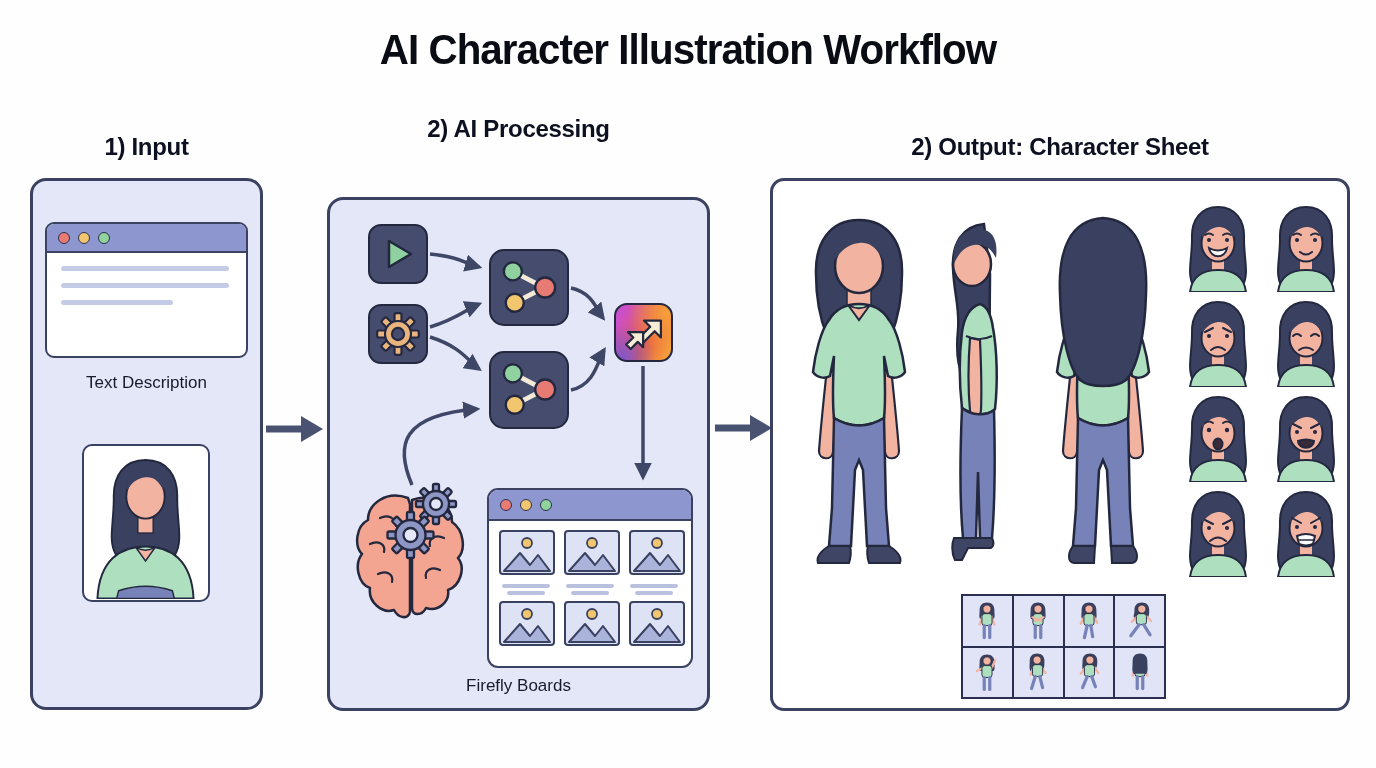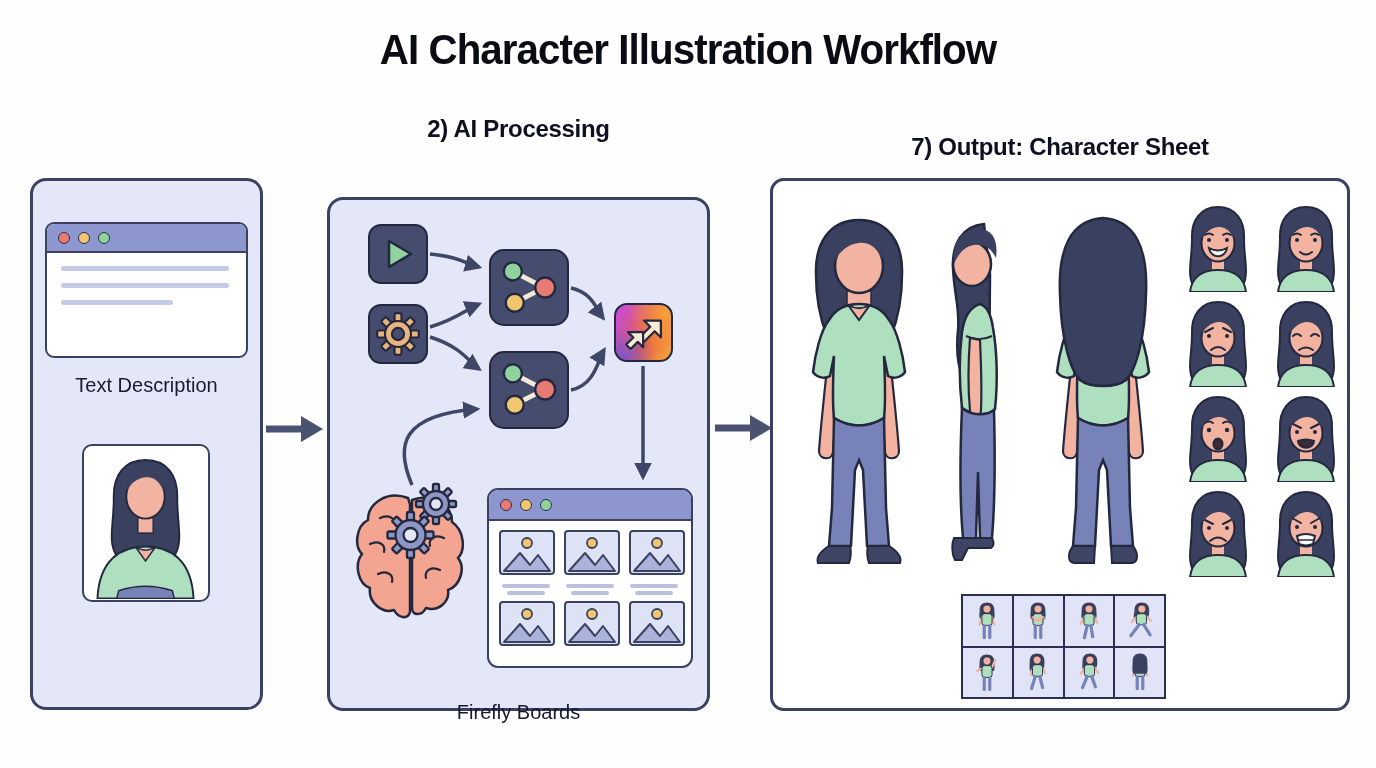--- a/index.html
+++ b/index.html
@@ -4,21 +4,21 @@
 <style>
   html,body{margin:0;padding:0;background:#ffffff;}
   body{font-family:"Liberation Sans",sans-serif;color:#10131f;}
   .canvas{position:relative;width:1376px;height:768px;background:#fefefe;overflow:hidden;}
   .abs{position:absolute;}
   .page-title{top:26px;left:0;width:1376px;text-align:center;font-size:42px;font-weight:700;
     letter-spacing:-1px;color:#0a0c14;transform:scaleX(.96);}
   .sec-heading{font-size:24px;font-weight:700;color:#0d1020;text-align:center;letter-spacing:-.3px;line-height:1.25;}
   .panel{border:3px solid #3a4161;border-radius:16px;background:#e4e7f8;box-sizing:border-box;}
   .panel-white{background:#ffffff;border-radius:14px;}
-  .label{font-size:20px;color:#171b2d;text-align:center;line-height:1.3;font-weight:400;}
+  .label{font-size:17px;color:#171b2d;text-align:center;line-height:1.3;font-weight:400;}
   
   .browser{border:2.5px solid #3a4161;border-radius:9px;background:#fff;overflow:hidden;box-sizing:border-box;}
   .browser-bar{height:27px;background:#8d96ce;border-bottom:2.5px solid #3a4161;display:flex;align-items:center;padding-left:11px;gap:8px;}
   .dot{width:12px;height:12px;border-radius:50%;border:1.8px solid #2c3150;box-sizing:border-box;}
   .dot.red{background:#e97b72}.dot.yel{background:#f2c66f}.dot.grn{background:#90d49c}
   .tline{height:5px;border-radius:3px;background:#c4cbe6;}
   
   .node{background:#454c6e;border:2.5px solid #23283f;border-radius:13px;box-sizing:border-box;
     display:flex;align-items:center;justify-content:center;}
   .firefly{border:2.5px solid #23283f;border-radius:13px;box-sizing:border-box;
@@ -39,24 +39,25 @@
   .pose-cell{background:#e0e4f6;display:flex;align-items:center;justify-content:center;}
   svg{display:block;}
 </style>
 </head>
 <body>
 
 <div class="canvas">
 
   <div class="abs page-title">AI Character Illustration Workflow</div>
 
+  <div class="abs sec-heading" style="left:30px;top:132px;width:233px;">1) Input</div>
   <div class="abs sec-heading" style="left:327px;top:114px;width:383px;">
     <div>2) AI Processing</div>
   </div>
-  <div class="abs sec-heading" style="left:770px;top:132px;width:580px;">7) Output: Character Sheet</div>
+  <div class="abs sec-heading" style="left:770px;top:132px;width:580px;">2) Output: Character Sheet</div>
 
   <div class="abs panel" style="left:30px;top:178px;width:233px;height:532px;"></div>
 
   <div class="abs browser" style="left:45px;top:222px;width:203px;height:136px;">
     <div class="browser-bar">
       <span class="dot red"></span>
       <span class="dot yel"></span>
       <span class="dot grn"></span>
     </div>
     <div style="padding:13px 14px 0 14px;">
@@ -247,21 +248,21 @@
           </svg>
         <svg width="56" height="45" viewBox="0 0 56 45">
             <rect x="1" y="1" width="54" height="43" rx="3" fill="#dde2f4" stroke="#3a4161" stroke-width="2"></rect>
             <circle cx="28" cy="13" r="5" fill="#f2c66f" stroke="#3a4161" stroke-width="1.8"></circle>
             <path d="M5,41 L21,23 L31,35 L39,25 L51,41 Z" fill="#aab3d9" stroke="#3a4161" stroke-width="2" stroke-linejoin="round"></path>
           </svg>
       </div>
     </div>
   </div>
 
-  <div class="abs label" style="left:327px;top:675px;width:383px;margin-top:24px;">Firefly Boards</div>
+  <div class="abs label" style="left:327px;top:675px;width:383px;">Firefly Boards</div>
 
   <svg class="abs" style="left:712px;top:411px;" width="62" height="34">
     <line x1="3" y1="17" x2="40" y2="17" stroke="#4a5272" stroke-width="7"></line>
     <polygon points="38,4 60,17 38,30" fill="#4a5272"></polygon>
   </svg>
 
   <div class="abs panel panel-white" style="left:770px;top:178px;width:580px;height:533px;"></div>
 
   <svg class="abs" style="left:783px;top:208px;" width="152" height="368" viewBox="0 0 152 368">
     <path d="M76,12 C46,12 32,36 33,66 C33,96 40,118 44,128 C46,140 42,146 38,150 C52,158 60,150 62,142 L90,142 C92,150 100,158 114,150 C110,146 106,140 108,128 C112,118 119,96 119,66 C120,36 106,12 76,12 Z" fill="#3a4060" stroke="#23283f" stroke-width="2.5"></path>

